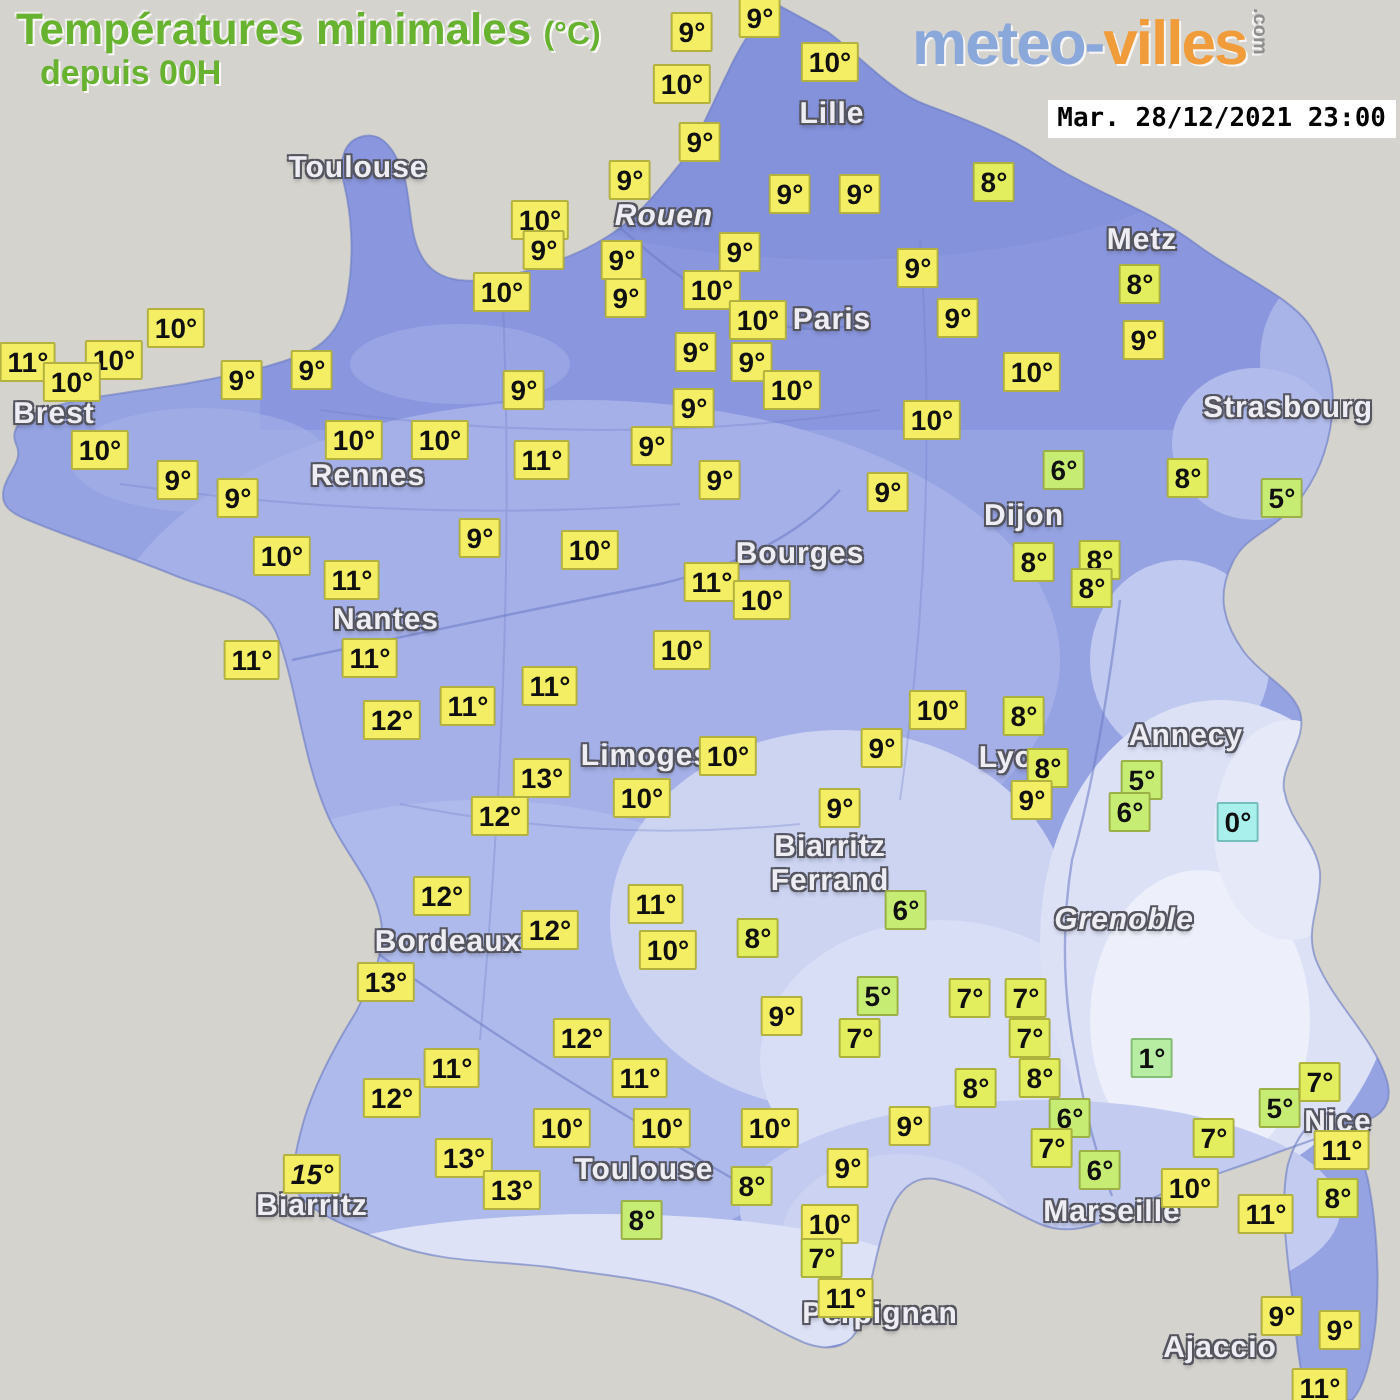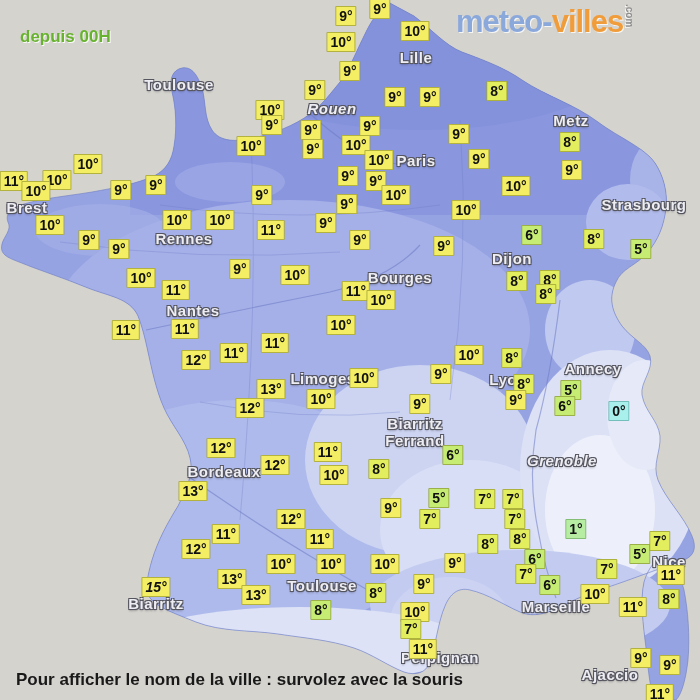--- a/index.html
+++ b/index.html
@@ -258,22 +258,26 @@
       <div class="badge c-yg" style="left: 660px; top: 541px;">7°</div>
       <div class="badge c-y" style="left: 671px; top: 575px;">11°</div>
       <div class="badge c-yg" style="left: 669px; top: 599px;">8°</div>
       <div class="badge c-y" style="left: 595px; top: 594px;">10°</div>
       <div class="badge c-y" style="left: 633px; top: 607px;">11°</div>
       <div class="badge c-y" style="left: 641px; top: 658px;">9°</div>
       <div class="badge c-y" style="left: 670px; top: 665px;">9°</div>
       <div class="badge c-y" style="left: 660px; top: 694px;">11°</div>
     </div>
 
+  <div class="title">
+    <span>Températures minimales</span>
+    <span class="unit">(°C)</span>
+  </div>
   <div class="subtitle">depuis 00H</div>
 
   <div class="logo">
     <span class="blue">meteo-</span><span class="orange">villes</span><span class="suffix">.com</span>
   </div>
 
-
-  <div class="footer-text">Pour afficher le nom de la ville : survolez avec la souris</div>
+  <div class="datetime">Mar. 28/12/2021 23:00</div>
+
 
 </div>
 
 </body></html>

